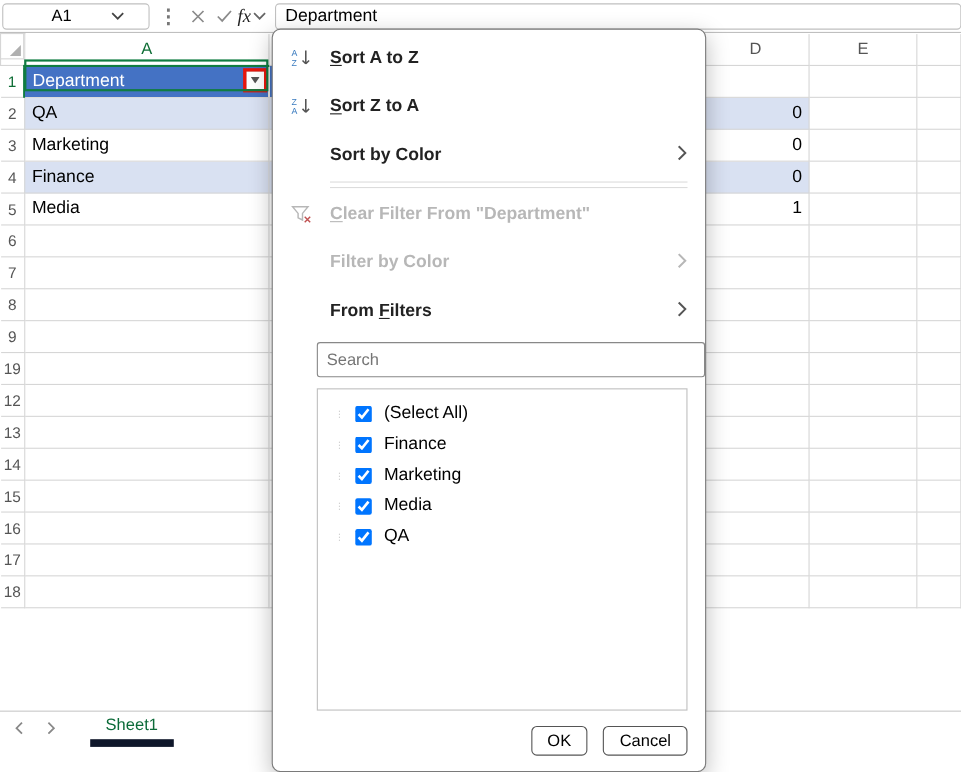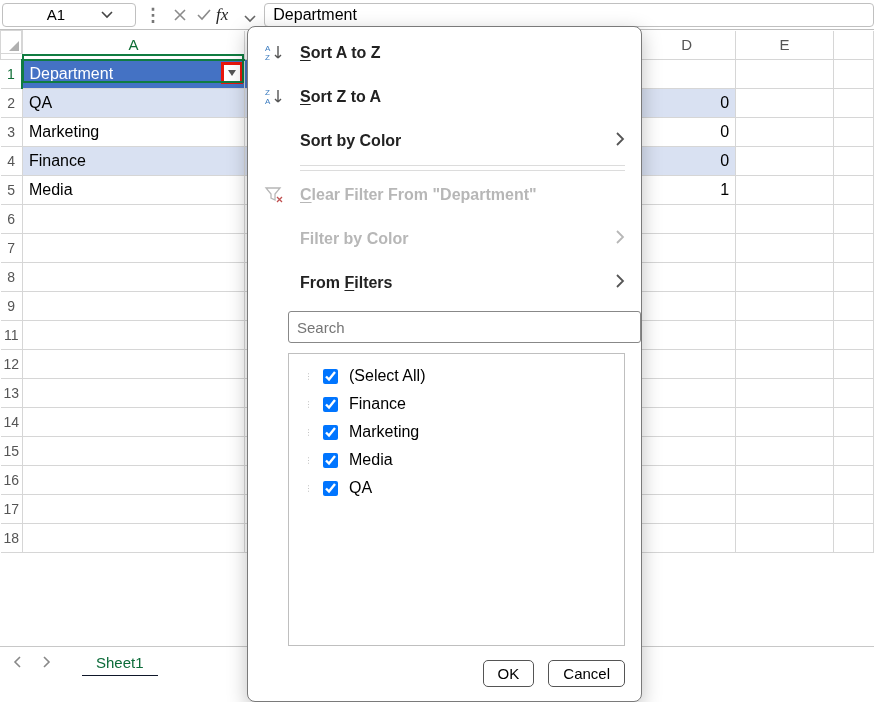--- a/index.html
+++ b/index.html
@@ -52,21 +52,21 @@
   .fb-btn {
     color:#8b8b8b;
     width: 24px; height: 20px;
     display:flex; align-items:center; justify-content:center;
   }
   .fb-fx {
     font-style: italic;
     font-family: "Times New Roman", serif;
     font-size: 17px;
     color:#222;
-    display:flex; align-items:flex-end; gap:16px;
+    display:flex; align-items:center; gap:2px;
     margin-right:8px;
   }
   .fb-fx .dd-caret { color:#666; }
   .formula-input {
     flex: 1;
     border: 1px solid #c0c0c0;
     border-radius: 4px;
     height: 24px;
     padding: 0 8px;
     font-size: 16px;
@@ -185,21 +185,21 @@
     border-top:1px solid #c8c8c8;
     padding-left:6px;
     gap:4px;
   }
   .tab-nav { color:#888; padding:2px 6px; }
   .tab-nav svg{width:12px;height:12px;}
   .sheet-tab {
     padding:4px 14px;
     font-size:15px;
     color:#0c6b39;
-    border-bottom:1px solid #0f172a;
+    border-bottom:7px solid #0f172a;
     margin-left:20px;
   }
 
   
   .filter-popup {
     position:absolute;
     left:247px; top:26px;
     width:395px;
     height:676px;
     background:#fff;
@@ -418,21 +418,21 @@
         <tr>
           <th class="row-hdr">9</th>
           <td></td>
           <td></td>
           <td></td>
           <td></td>
           <td></td>
           <td></td>
         </tr>
         <tr>
-          <th class="row-hdr">11</th>
+          <th class="row-hdr">19</th>
           <td></td>
           <td></td>
           <td></td>
           <td></td>
           <td></td>
           <td></td>
         </tr>
         <tr>
           <th class="row-hdr">12</th>
           <td></td>

